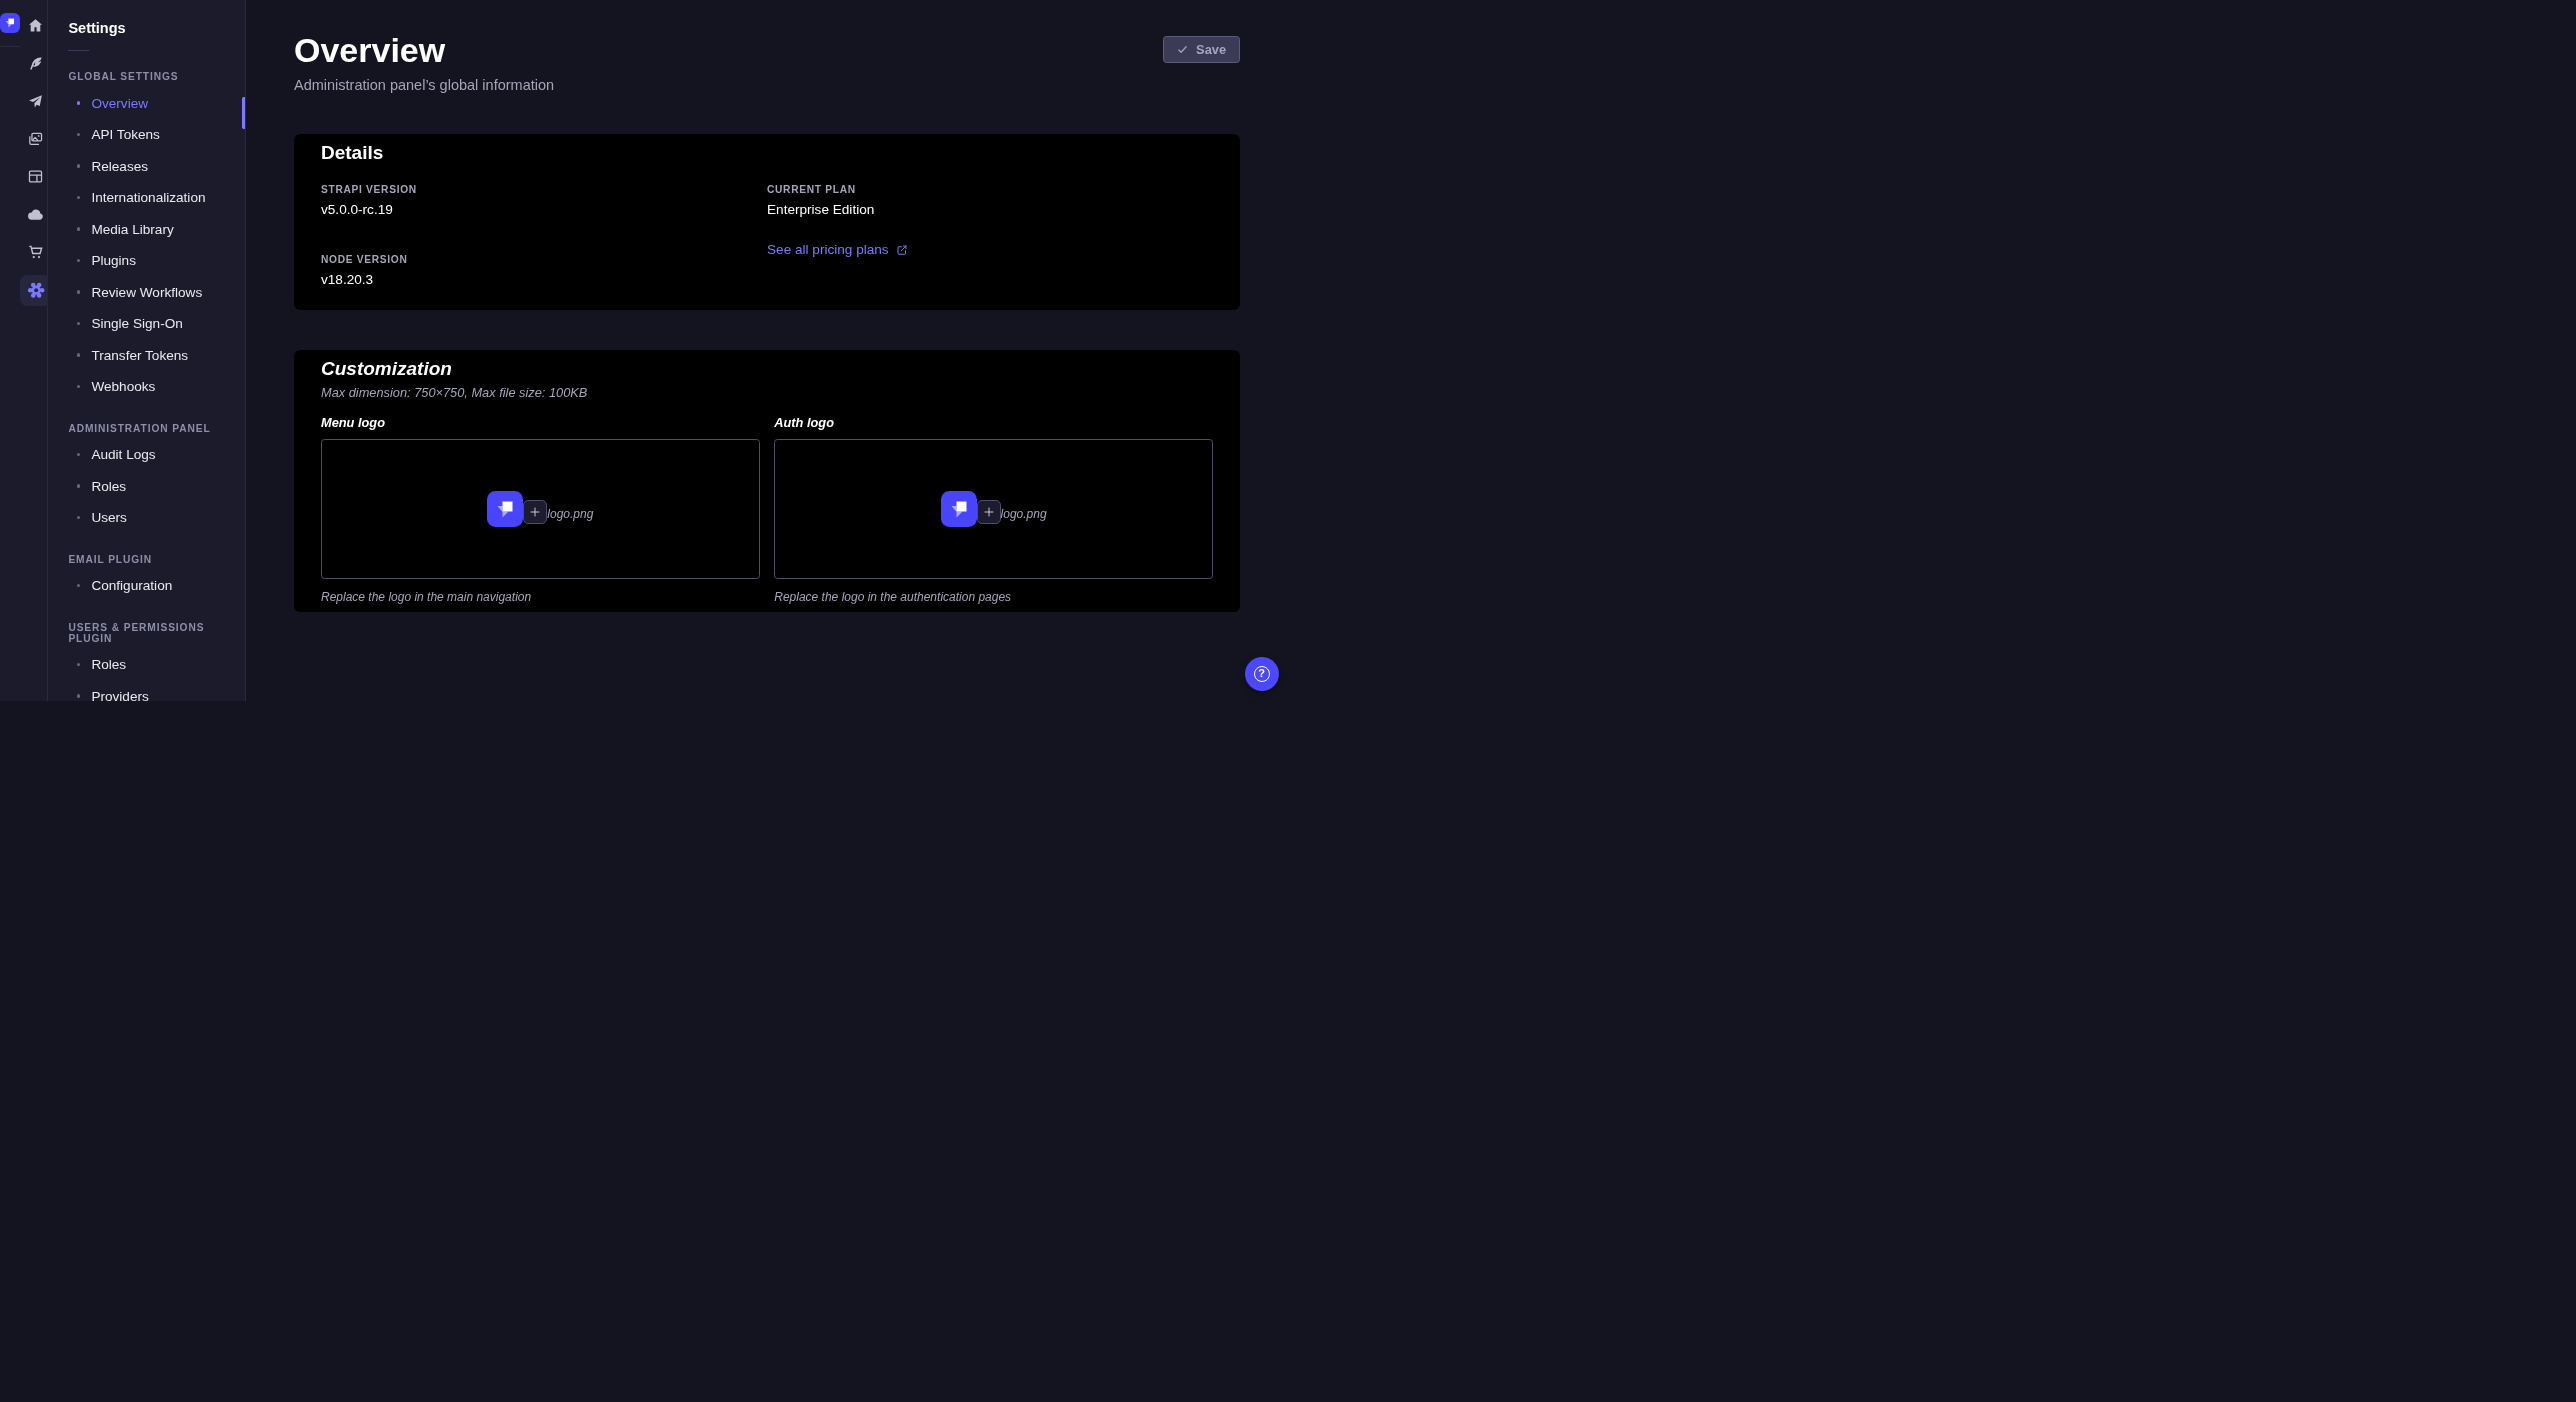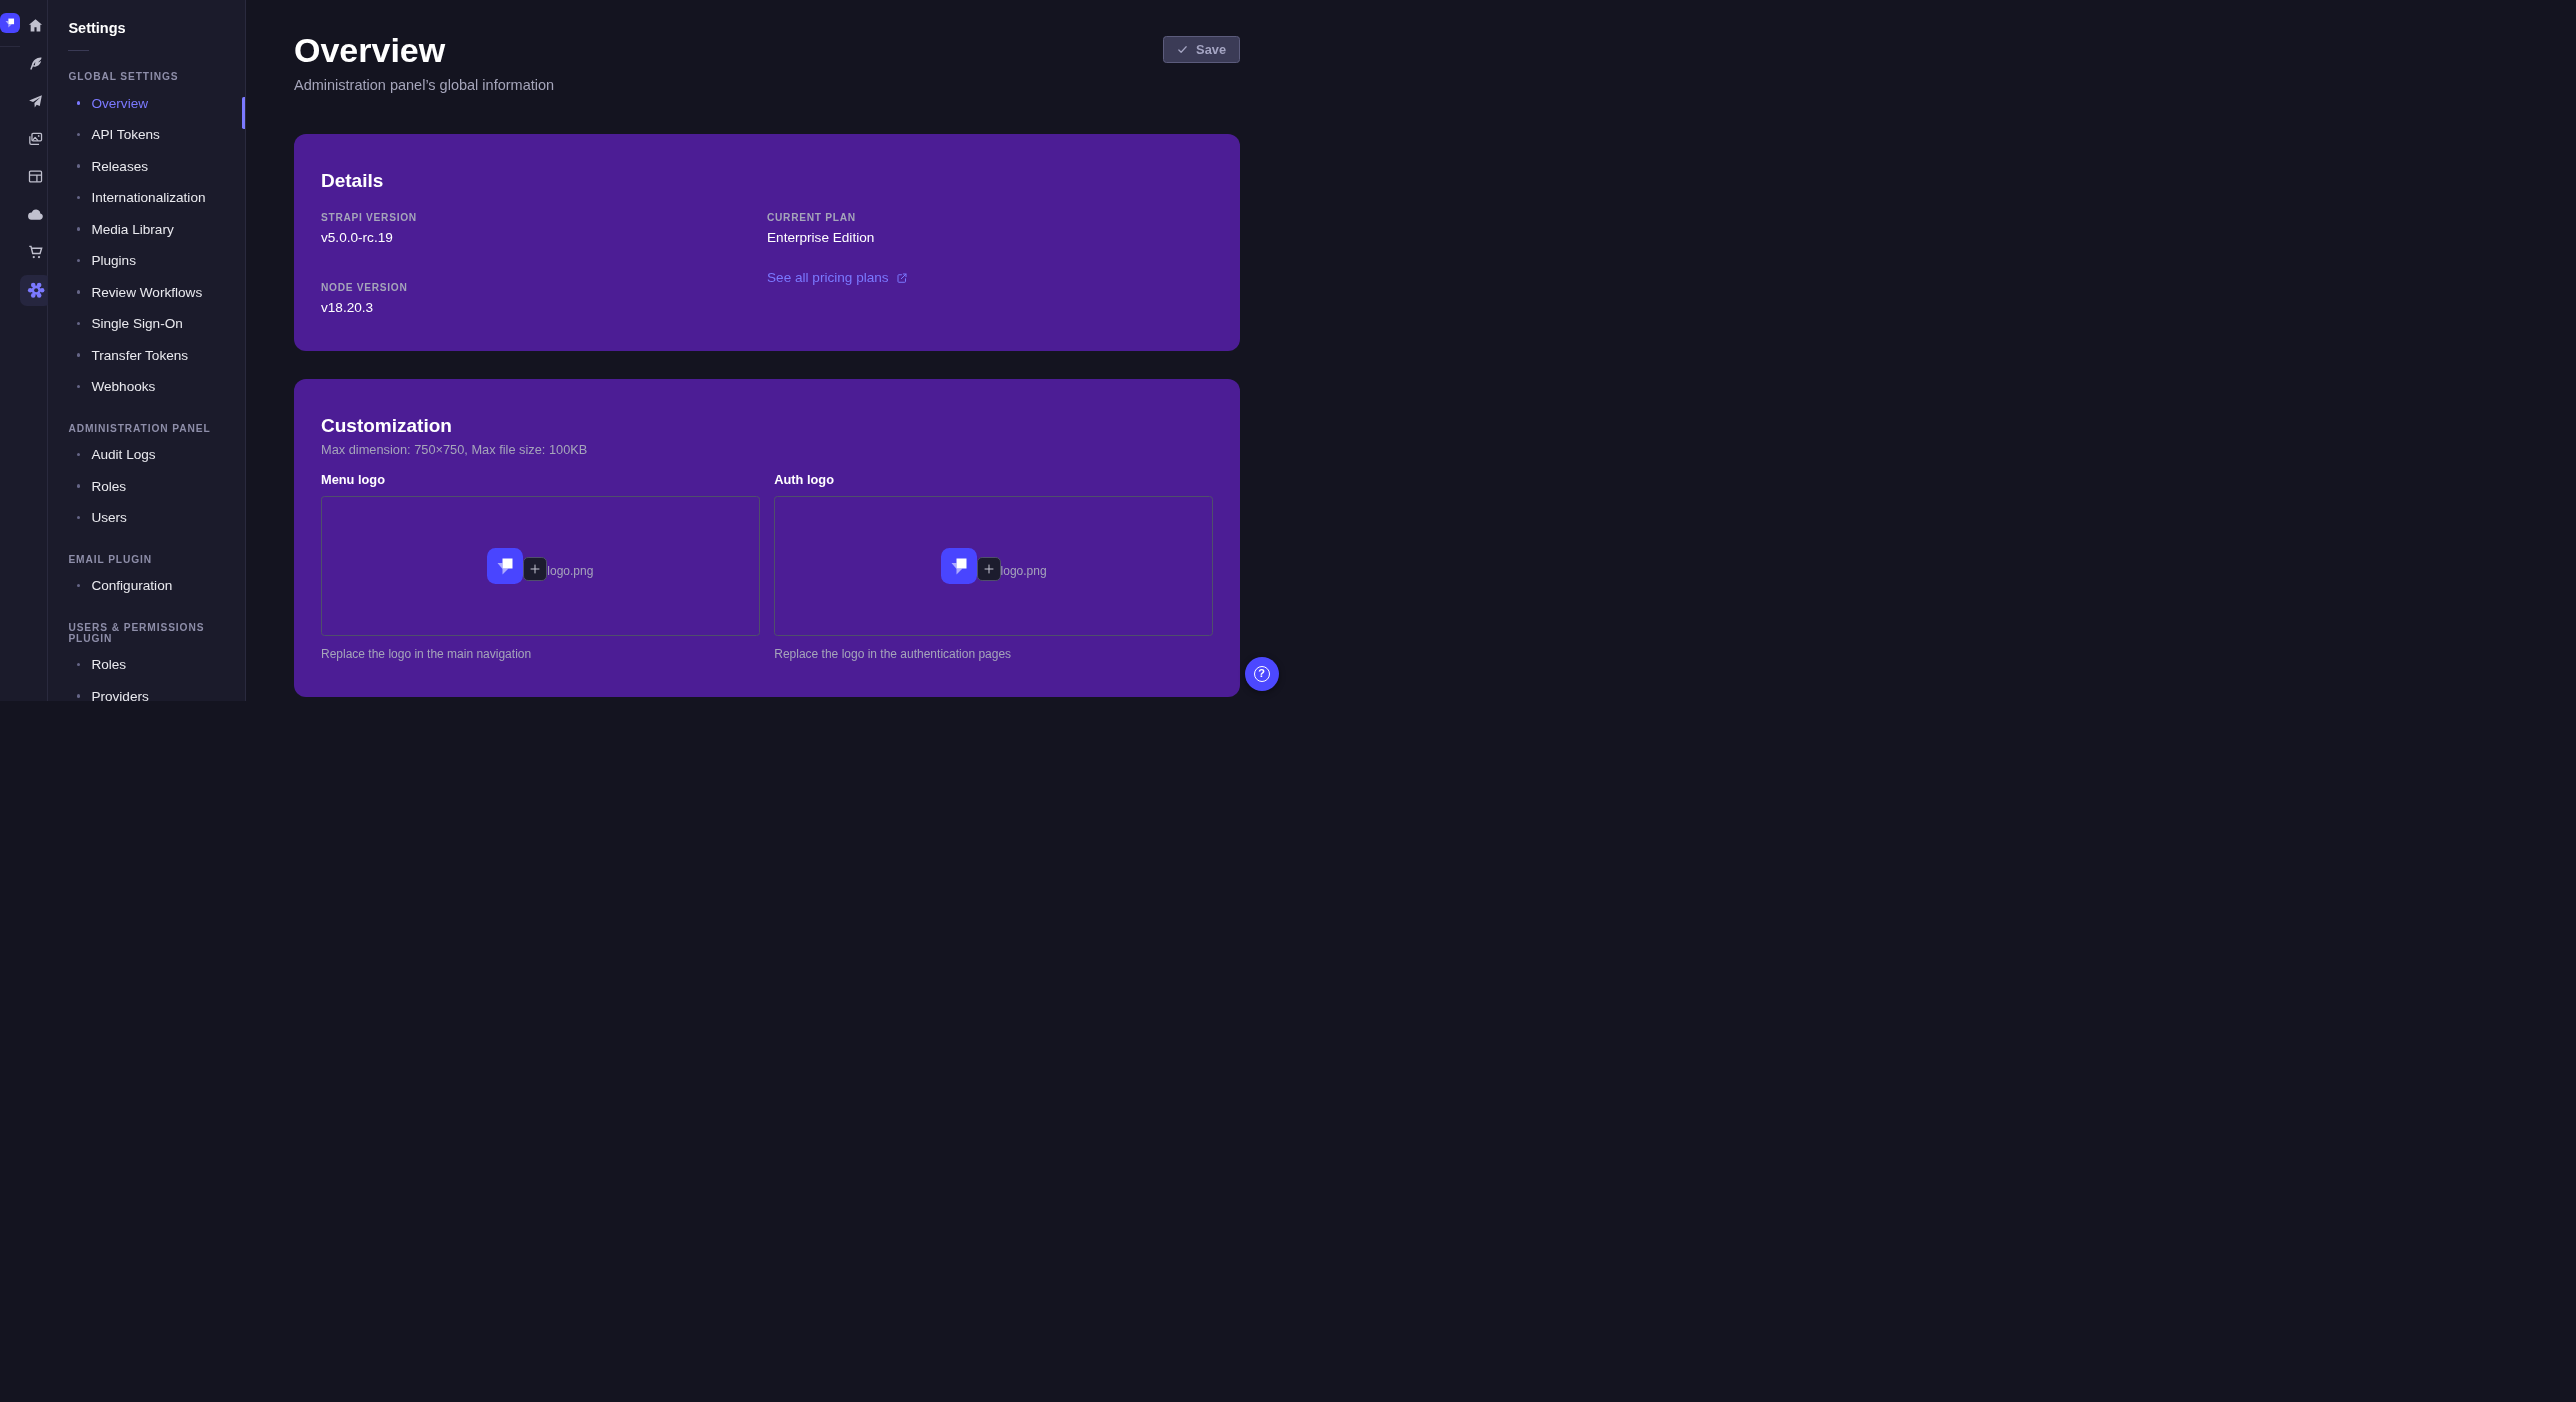--- a/index.html
+++ b/index.html
@@ -33,31 +33,31 @@
 
   
   .main { flex:1; position:relative; background:#141420; overflow:hidden; }
   .content { width:946px; margin:0 auto; padding-top:31px; }
   .page-header { display:flex; justify-content:space-between; align-items:flex-start; }
   .page-title { font-size:34px; font-weight:700; color:#ffffff; line-height:1.15; }
   .page-subtitle { font-size:14.5px; color:#a5a5ba; margin-top:6.8px; }
   .save-btn { display:flex; align-items:center; gap:7.7px; height:27px; padding:0 13px; margin-top:5.1px;
     background:#3b3b56; border:0.9px solid #5c5c7c; border-radius:3.4px; color:#a5a5c3; font-size:12.8px; font-weight:600; cursor:pointer; font-family:inherit; }
 
-  .card { background:#4c1d95; border-radius:12px; padding:36px 27px; }
+  .card { background:#000000; border-radius:6px; padding:8px 27px; }
   .card-details { margin-top:41px; min-height:176px; }
   .card h2 { font-size:19px; font-weight:600; color:#ffffff; }
   .details-grid { display:grid; grid-template-columns:1fr 1fr; margin-top:20.4px; }
   .field-label { font-size:10.2px; font-weight:600; letter-spacing:0.7px; color:#a5a5ba; }
   .field-value { font-size:13.6px; color:#ffffff; margin-top:6.8px; }
   .field + .field { margin-top:37px; }
   .plan-link { display:inline-flex; align-items:center; gap:7.7px; margin-top:25px; color:#7b79ff; font-size:13.6px; text-decoration:none; cursor:pointer; }
   .plan-link svg { flex-shrink:0; }
 
-  .card-custom { margin-top:28px; min-height:259px; }
+  .card-custom { margin-top:40px; min-height:259px;font-style:italic; }
   .card-sub { font-size:12.8px; color:#a5a5ba; margin-top:5.1px; }
   .logo-cols { display:grid; grid-template-columns:1fr 1fr; gap:14.5px; margin-top:15.3px; }
   .logo-label { font-size:12.8px; font-weight:600; color:#ffffff; margin-bottom:8.5px; }
   .dropzone { height:140px; border:0.9px solid #4f4f6b; border-radius:3.4px; display:flex; align-items:center; justify-content:center; cursor:pointer; }
   .logo-preview { width:36px; height:36px; border-radius:8.5px; background:#4945ff; display:flex; align-items:center; justify-content:center; }
   .add-btn { width:24px; height:24px; margin-top:6.8px; border:0.9px solid #4f4f6b; border-radius:5.1px; background:#1c1c2e; color:#c6c6d4; display:flex; align-items:center; justify-content:center; cursor:pointer; }
   .file-name { font-size:12px; color:#a5a5ba; margin-top:11px; }
   .drop-hint { font-size:12px; color:#a5a5ba; margin-top:11px; }
 
   .help-fab { position:absolute; right:9.4px; bottom:10.2px; width:34px; height:34px; border-radius:50%; background:#4c48ff; border:none; cursor:pointer; display:flex; align-items:center; justify-content:center; box-shadow:0 1.7px 6.8px rgba(0,0,0,.4); }

